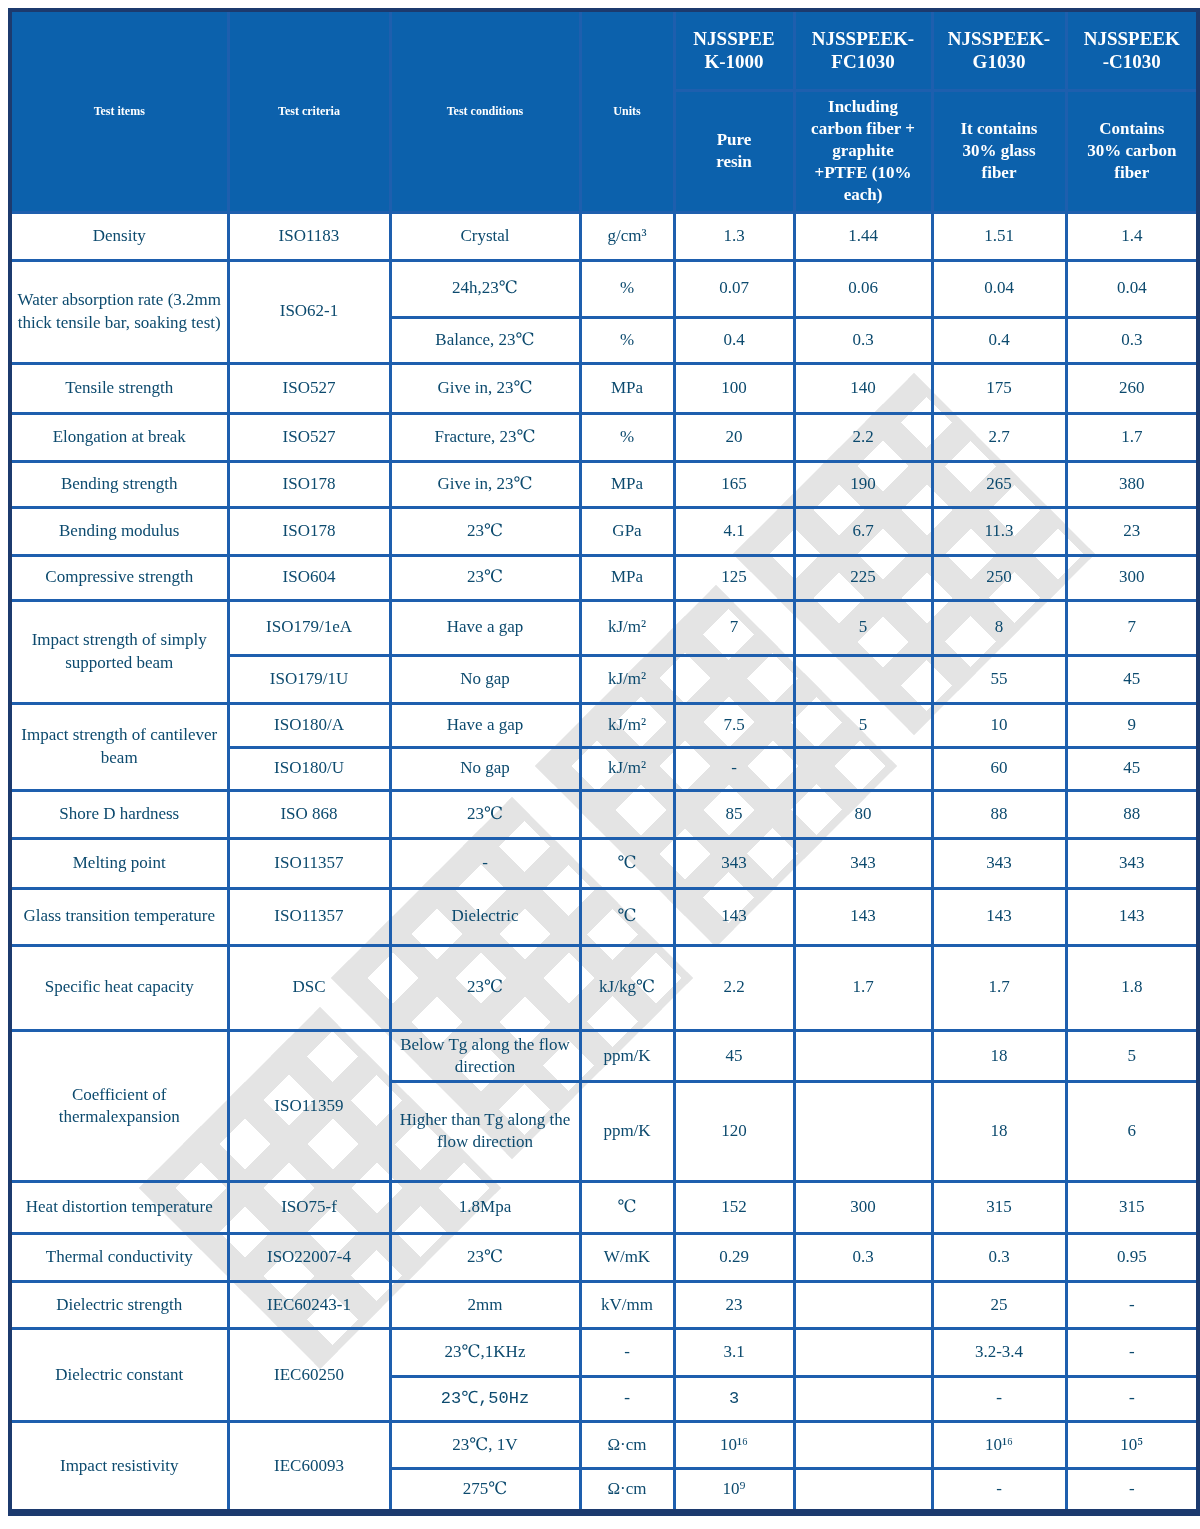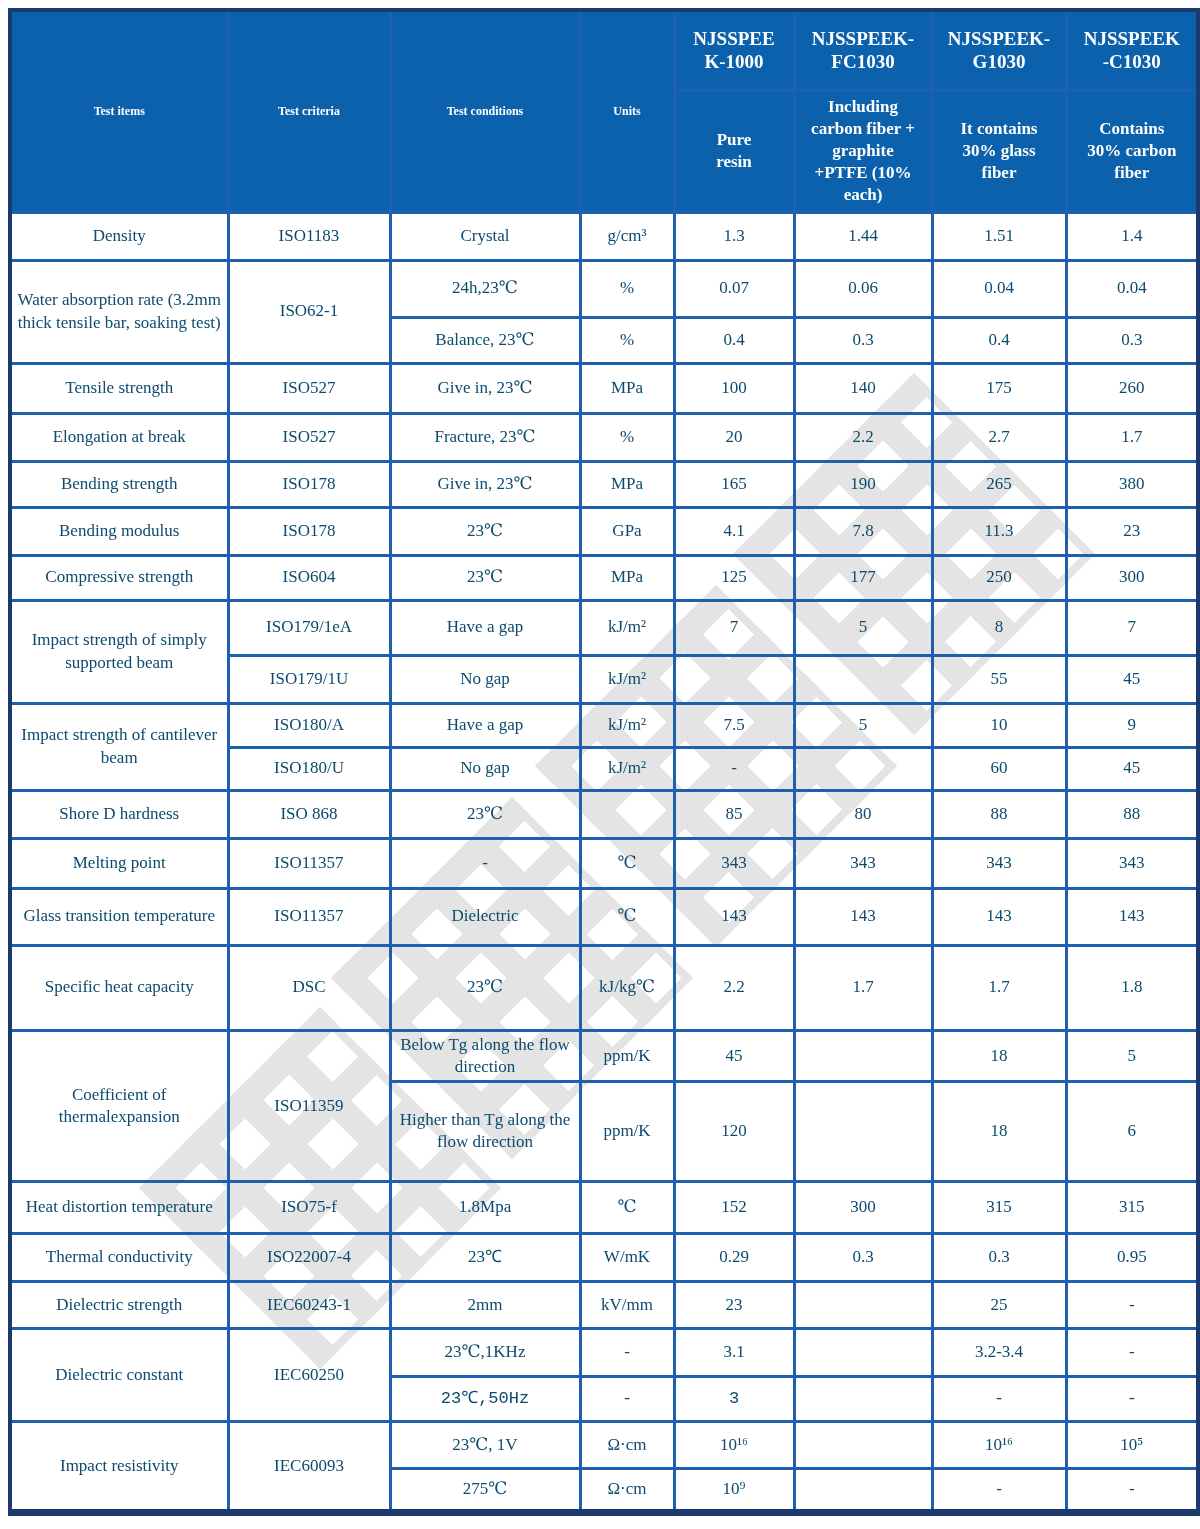--- a/index.html
+++ b/index.html
@@ -69,21 +69,21 @@
   tbody tr:nth-child(10){height:48px;}
   tbody tr:nth-child(11){height:44px;}
   tbody tr:nth-child(12){height:43px;}
   tbody tr:nth-child(13){height:48px;}
   tbody tr:nth-child(14){height:50px;}
   tbody tr:nth-child(15){height:57px;}
   tbody tr:nth-child(16){height:85px;}
   tbody tr:nth-child(17){height:50px;}
   tbody tr:nth-child(18){height:100px;}
   tbody tr:nth-child(19){height:52px;}
-  tbody tr:nth-child(20){height:48px;font-family:Liberation Serif, serif;}
+  tbody tr:nth-child(20){height:48px;}
   tbody tr:nth-child(21){height:47px;}
   tbody tr:nth-child(22){height:48px;}
   tbody tr:nth-child(23){height:45px;font-family:Liberation Mono, monospace;}
   tbody tr:nth-child(24){height:47px;}
   tbody tr:nth-child(25){height:44px;}
 </style>
 </head>
 <body>
 
 <div class="stage">
@@ -196,31 +196,31 @@
             <td>190</td>
             <td>265</td>
             <td>380</td>
           </tr>
           <tr>
             <td>Bending modulus</td>
             <td>ISO178</td>
             <td>23℃</td>
             <td>GPa</td>
             <td>4.1</td>
-            <td>7.8</td>
+            <td>6.7</td>
             <td>11.3</td>
             <td>23</td>
           </tr>
           <tr>
             <td>Compressive strength</td>
             <td>ISO604</td>
             <td>23℃</td>
             <td>MPa</td>
             <td>125</td>
-            <td>177</td>
+            <td>225</td>
             <td>250</td>
             <td>300</td>
           </tr>
           <tr>
             <td rowspan="2">Impact strength of simply supported beam</td>
             <td>ISO179/1eA</td>
             <td>Have a gap</td>
             <td>kJ/m²</td>
             <td>7</td>
             <td>5</td>

